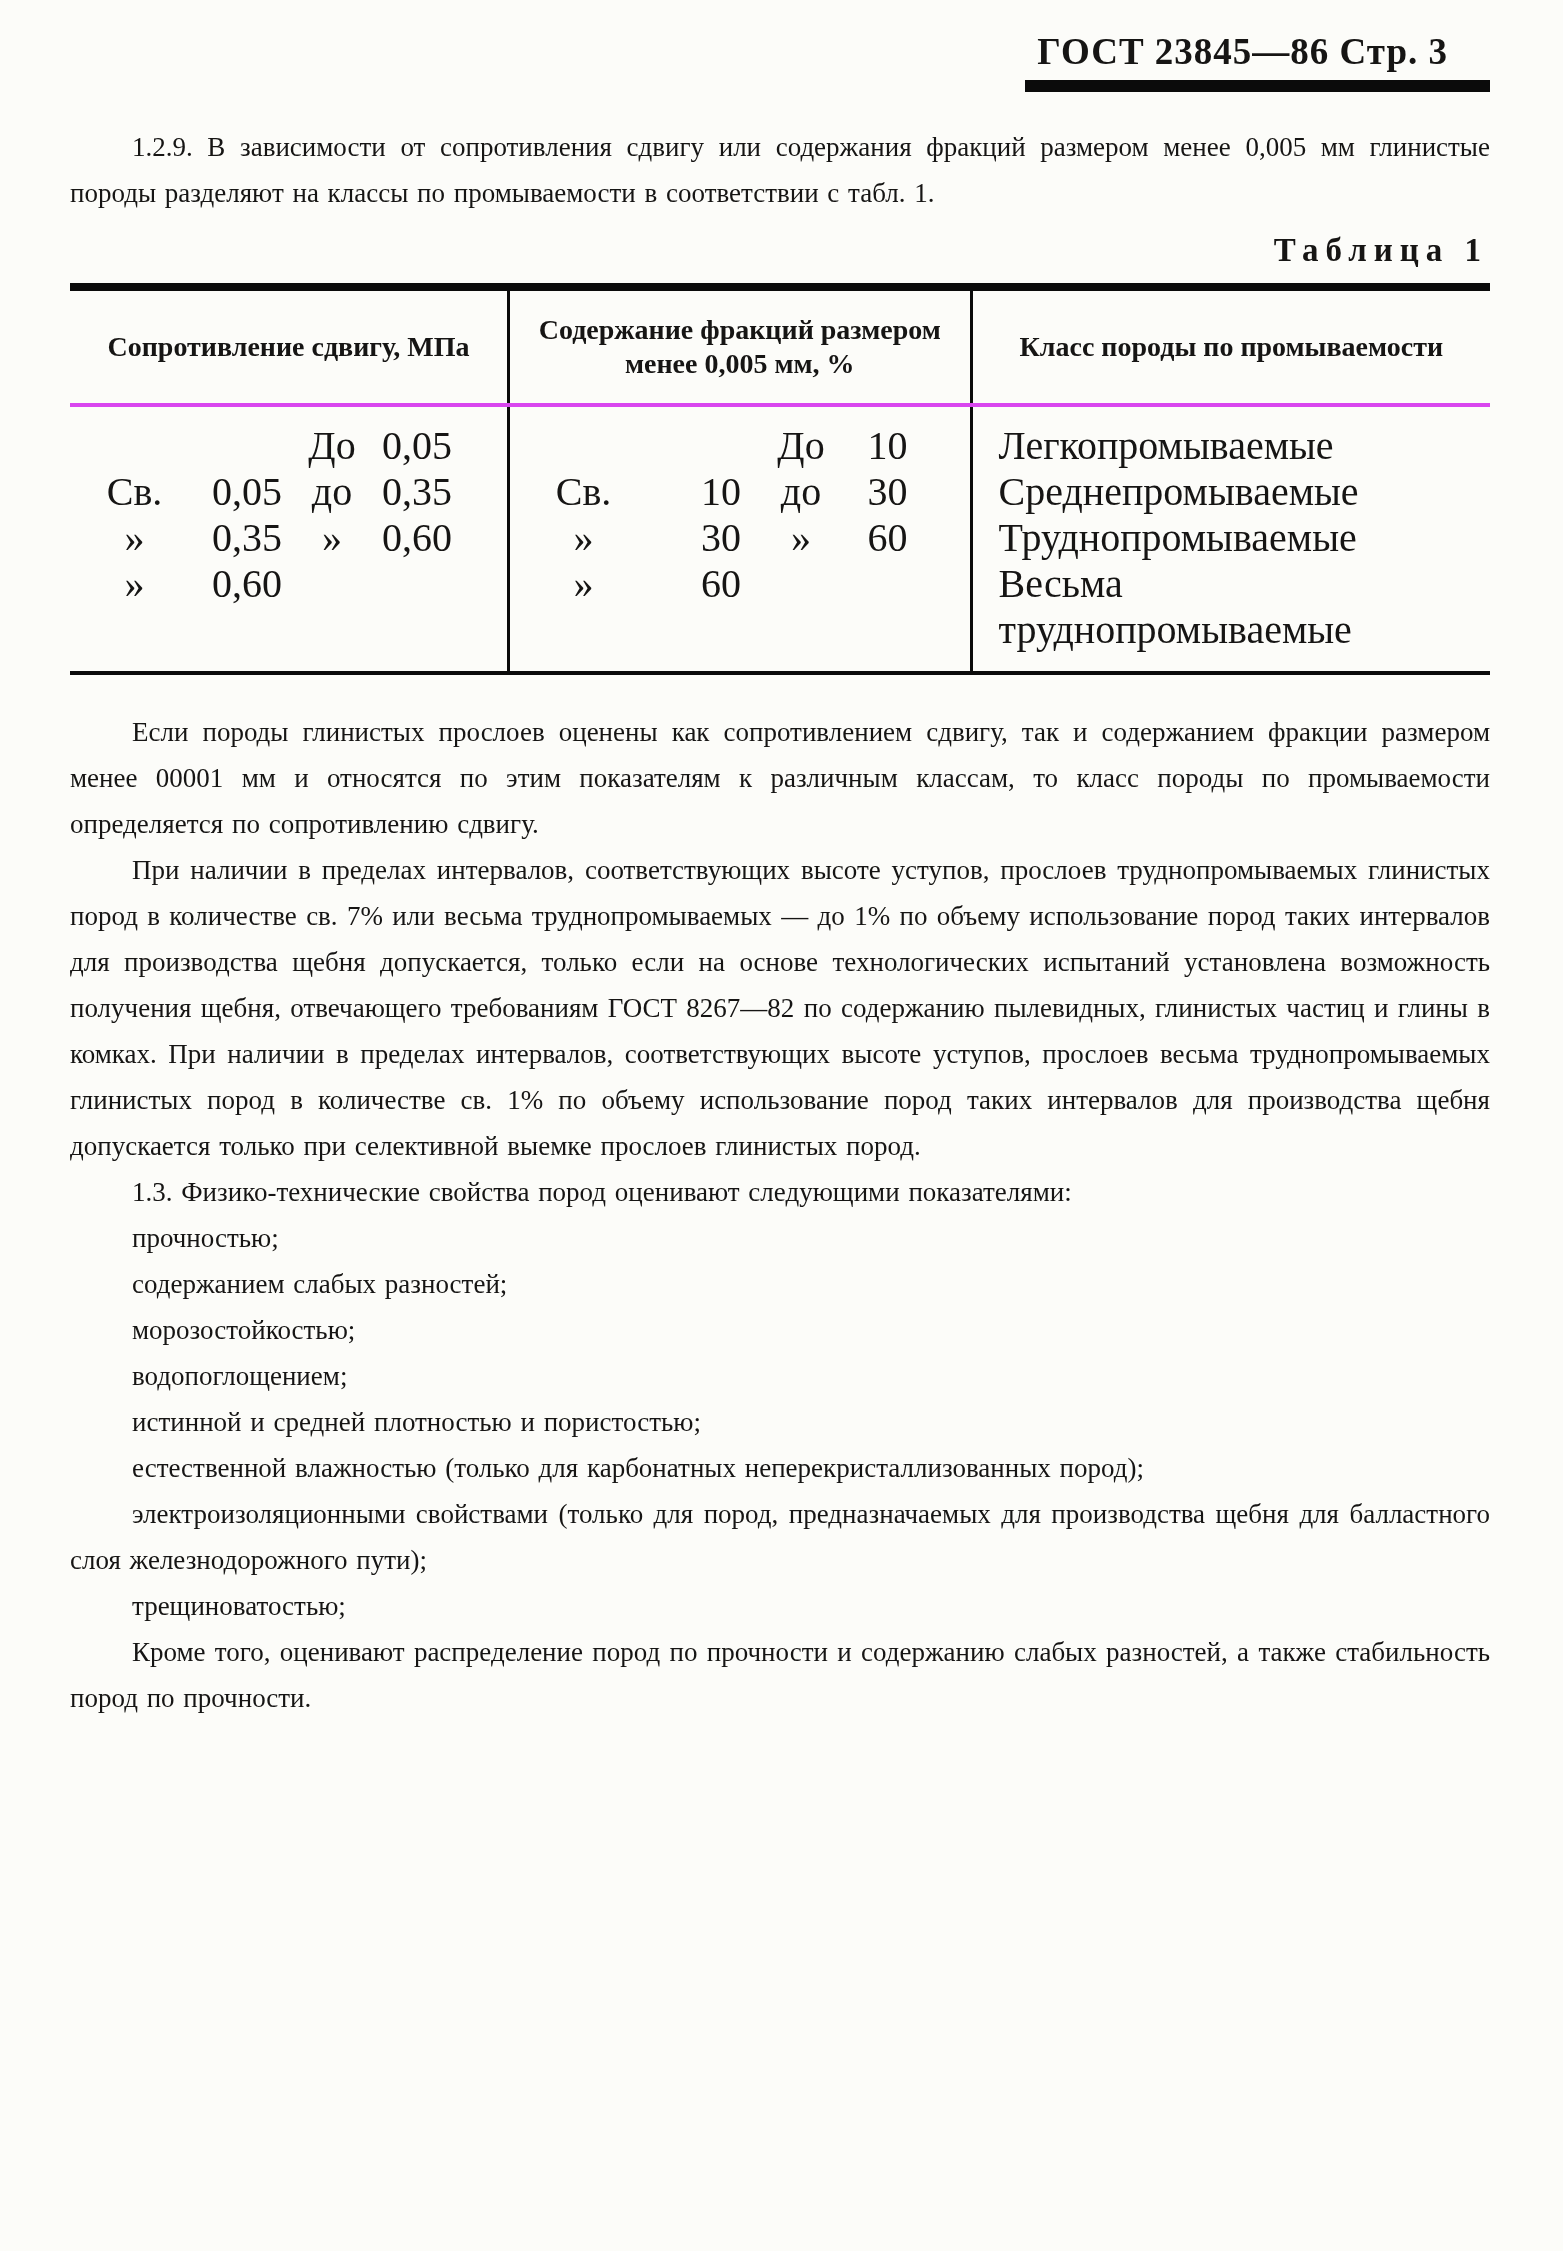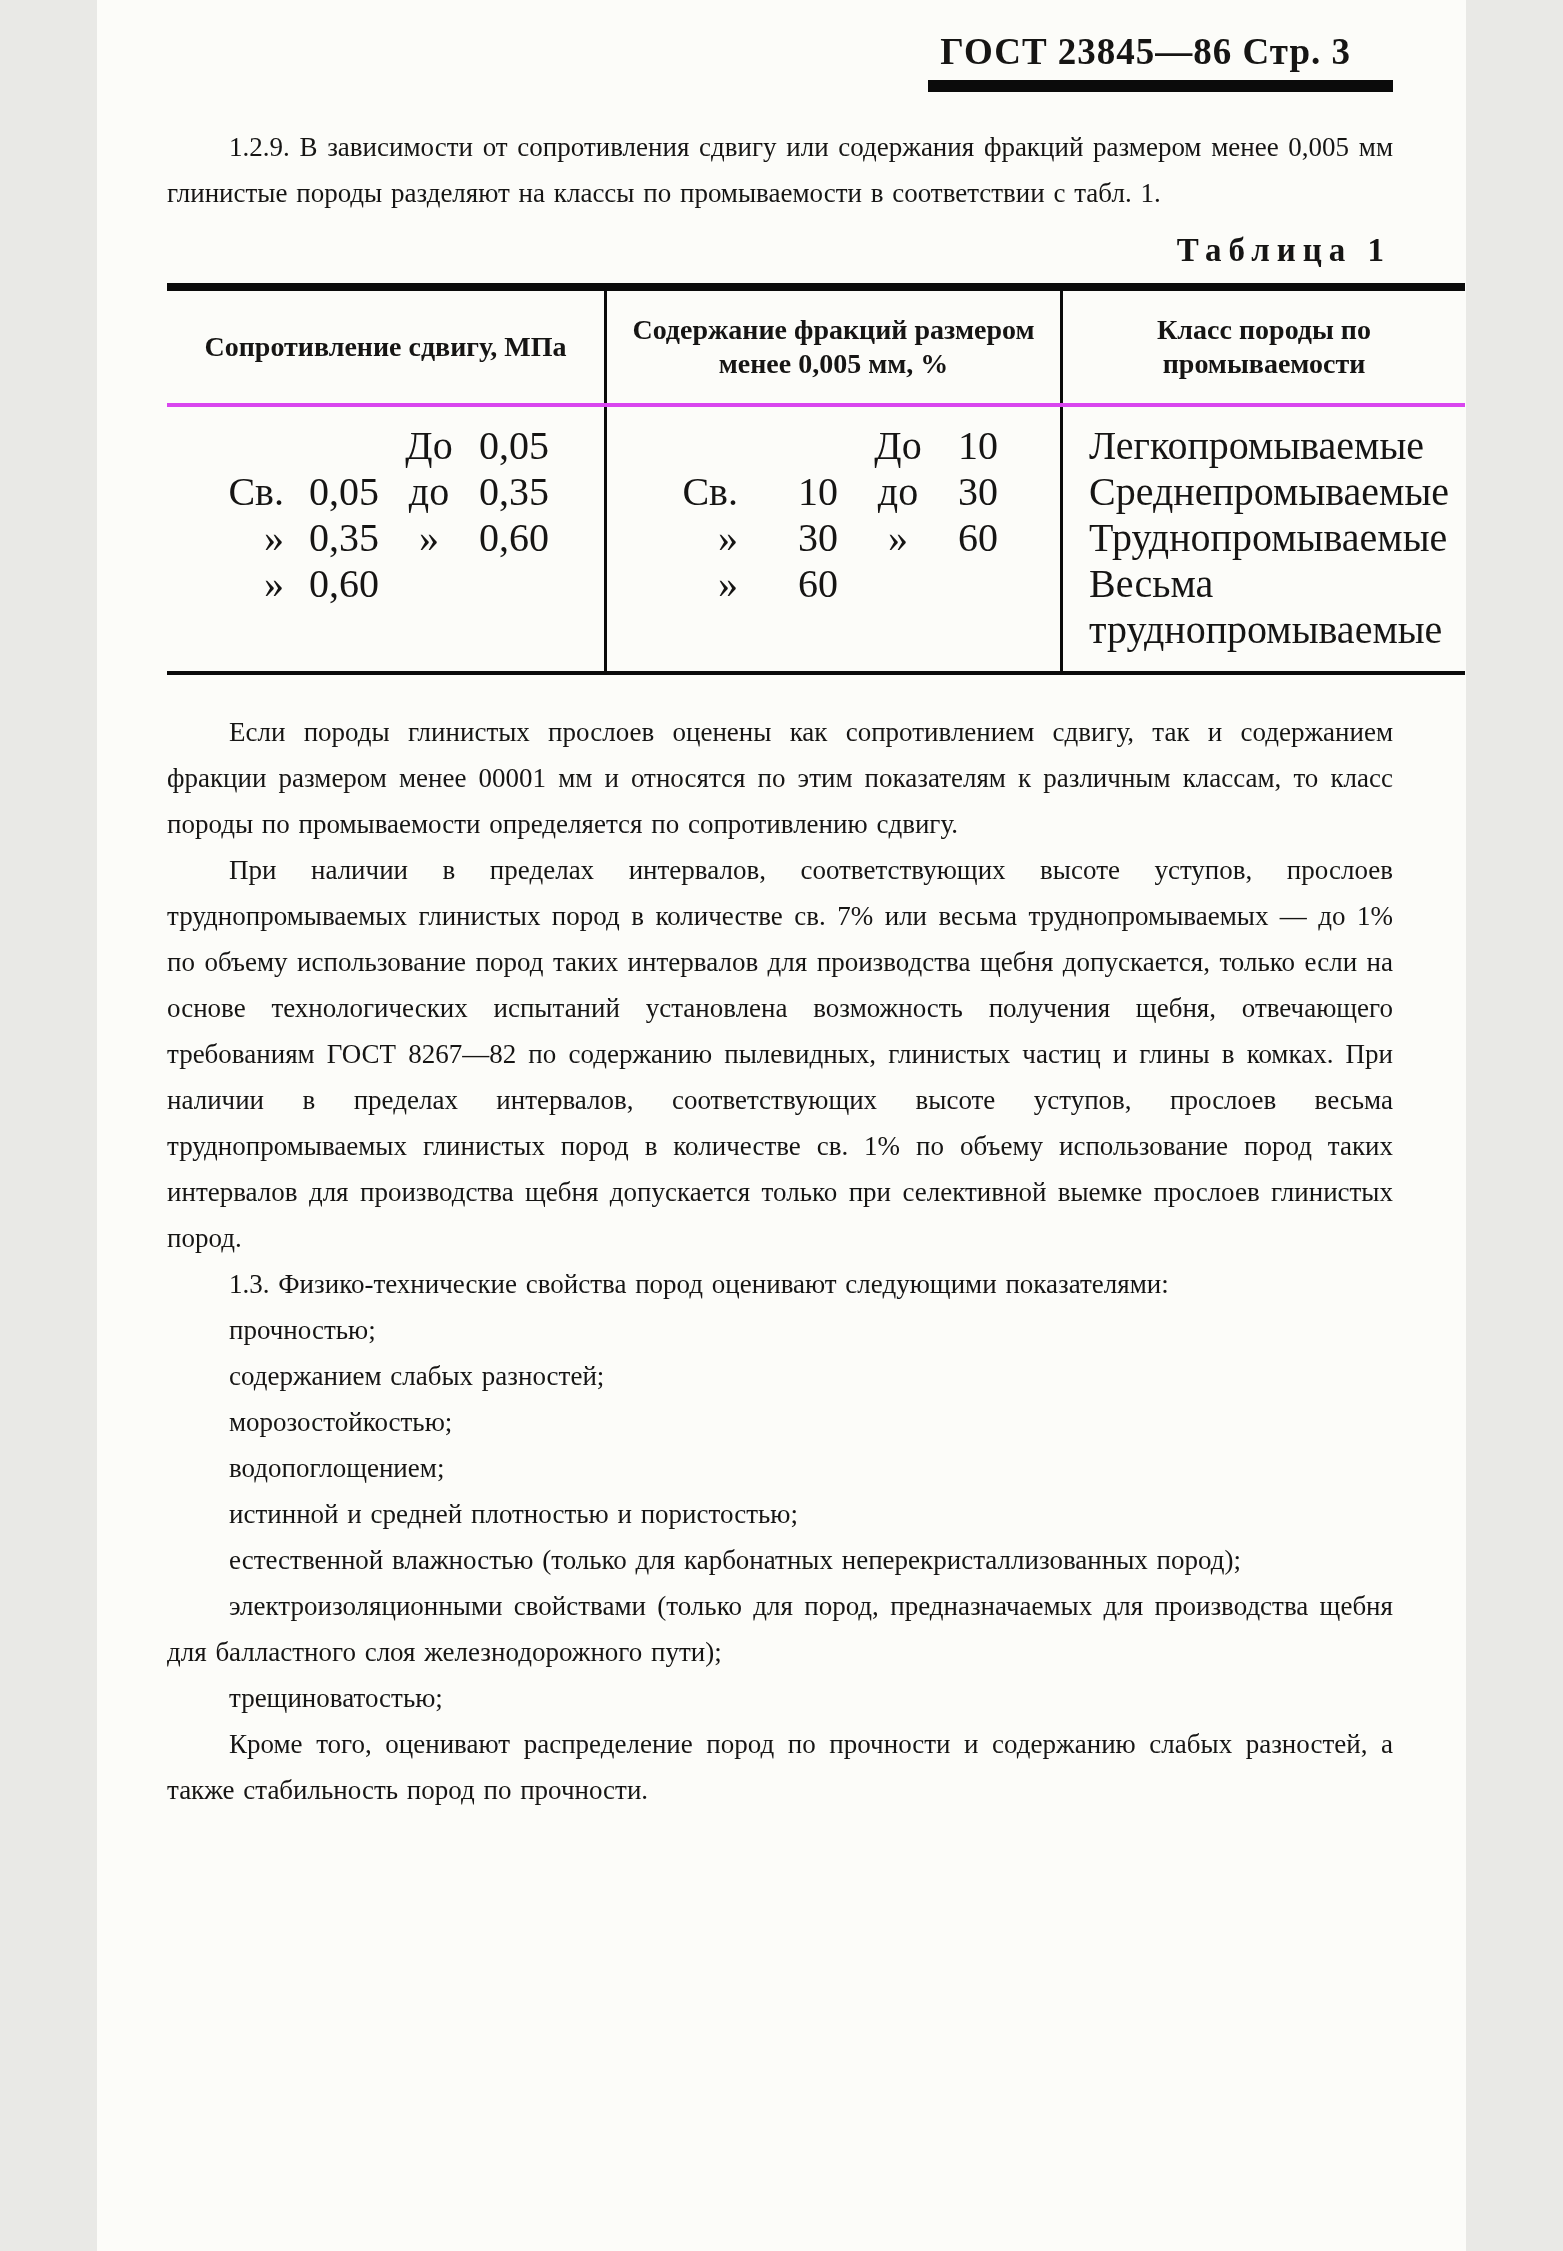--- a/index.html
+++ b/index.html
@@ -2,21 +2,21 @@
 <html lang="ru"><head>
 <meta charset="utf-8">
 <style>
   html, body {
     margin: 0;
     padding: 0;
     background: #e9e9e6;
   }
   .page {
     position: relative;
-    width: 1369px;
+    width: 1563px;
     height: 2251px;
     margin: 0 auto;
     background: #fcfcf9;
     color: #161514;
     font-family: "Liberation Serif", "DejaVu Serif", serif;
     box-sizing: border-box;
     padding: 30px 73px 40px 70px;
     overflow: hidden;
   }
 
@@ -83,21 +83,21 @@
     line-height: 46px;
     vertical-align: top;
     padding: 0;
   }
   .gost-table tr.r-first td { padding-top: 16px; }
   .gost-table tr.r-last td { padding-bottom: 18px; }
 
   .cgrid { display: grid; width: 100%; box-sizing: border-box; }
   .c1grid { grid-template-columns: 105px 95px 100px 1fr; padding-left: 12px; padding-right: 55px; }
   .c2grid { grid-template-columns: 115px 100px 120px 1fr; padding-left: 16px; padding-right: 62px; }
-  .gp  { text-align: right; }
+  .gp  { text-align: center; }
   .gv1 { text-align: right; }
   .gc  { text-align: center; }
   .gv2 { text-align: right; }
   td.cls { padding-left: 26px; padding-right: 16px; }
   td.cls .cls-text { display: inline-block; max-width: 430px; }
 </style>
 </head>
 <body>
 
 <div class="page">

